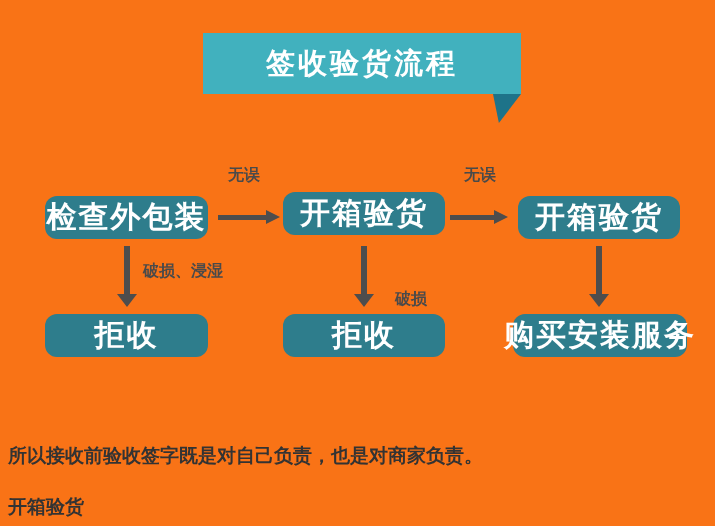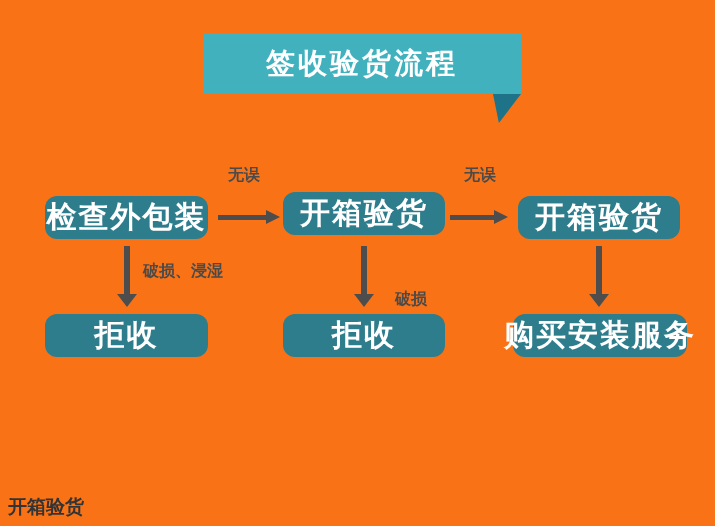--- a/index.html
+++ b/index.html
@@ -106,15 +106,16 @@
   <div class="varrow va3">
     <div class="shaft"></div>
     <div class="head"></div>
   </div>
 
   <div class="edge-label el1">无误</div>
   <div class="edge-label el2">无误</div>
   <div class="edge-label el3">破损、浸湿</div>
   <div class="edge-label el4">破损</div>
 
+  <div class="footer-line f1">所以接收前验收签字既是对自己负责，也是对商家负责。</div>
   <div class="footer-line f2">开箱验货</div>
 
 </div>
 
 </body></html>

